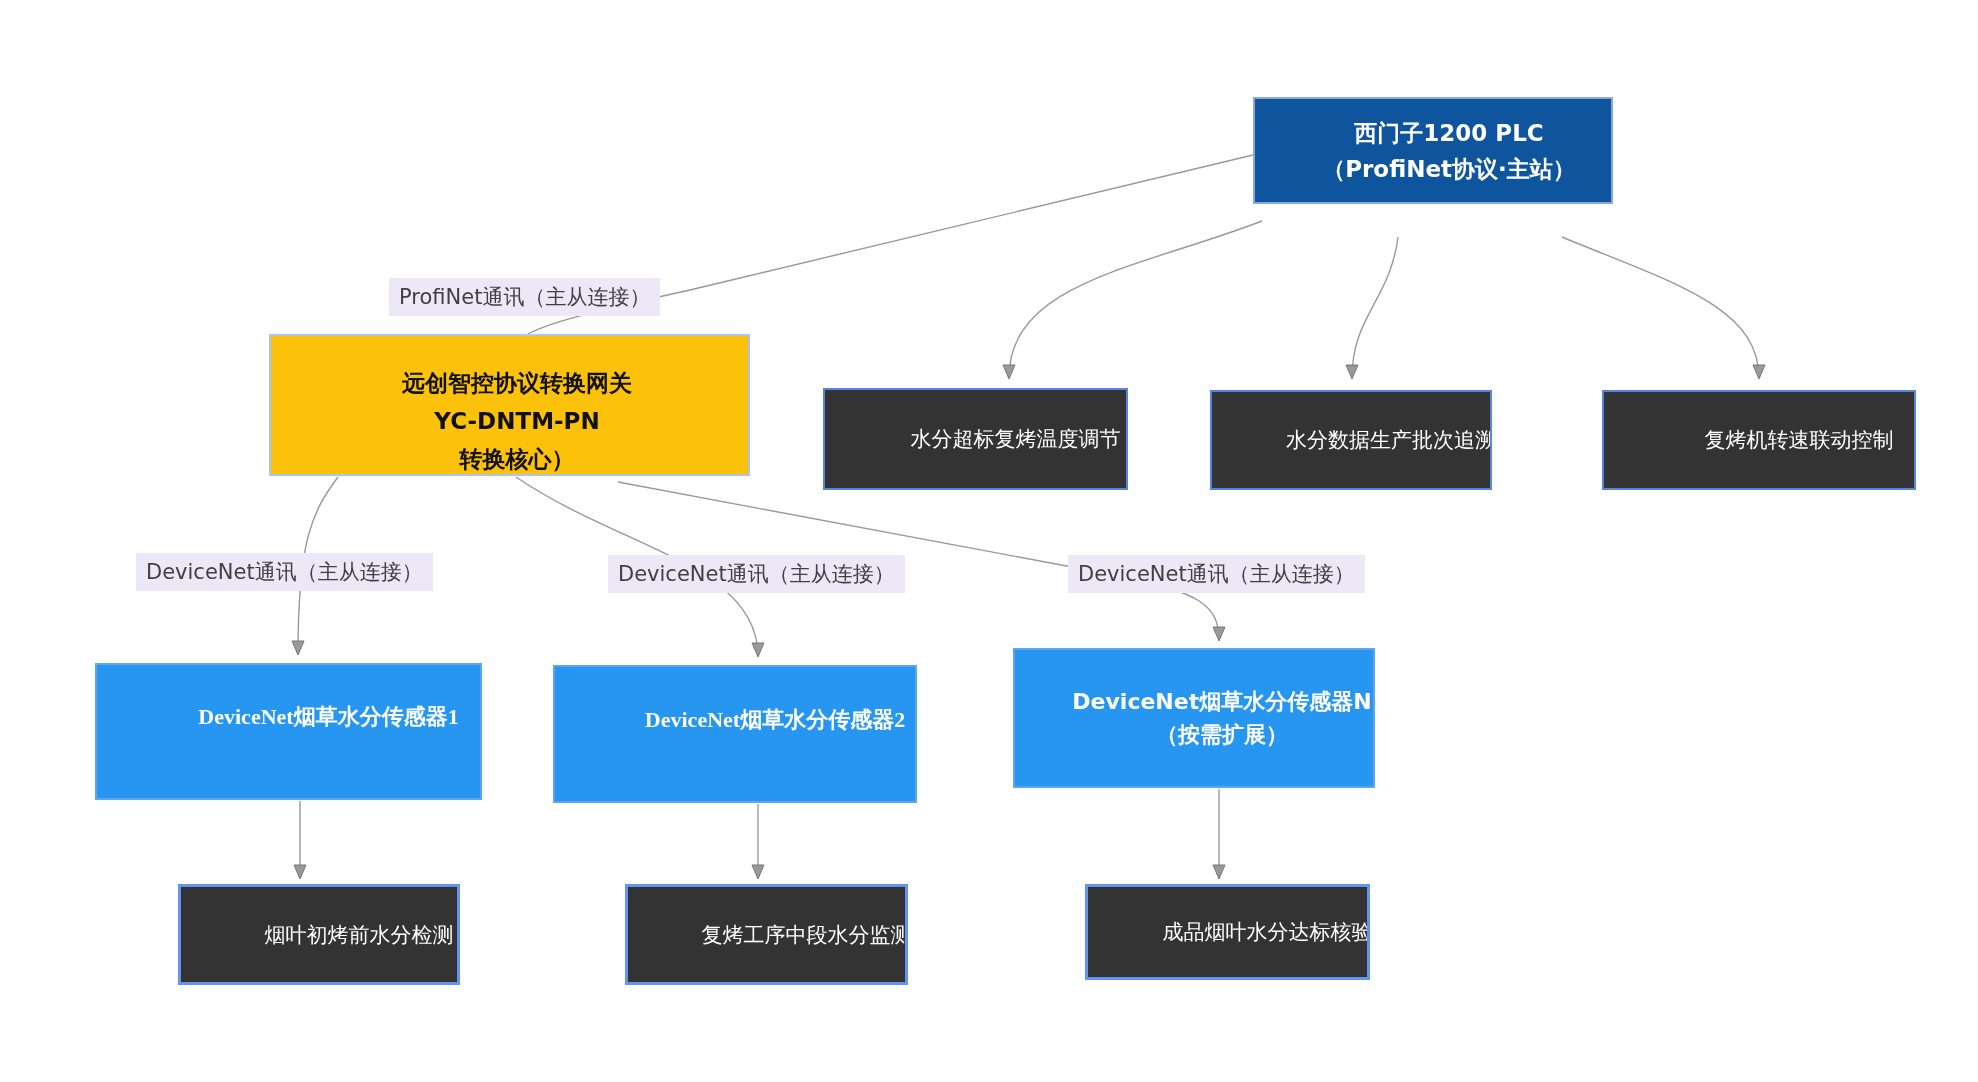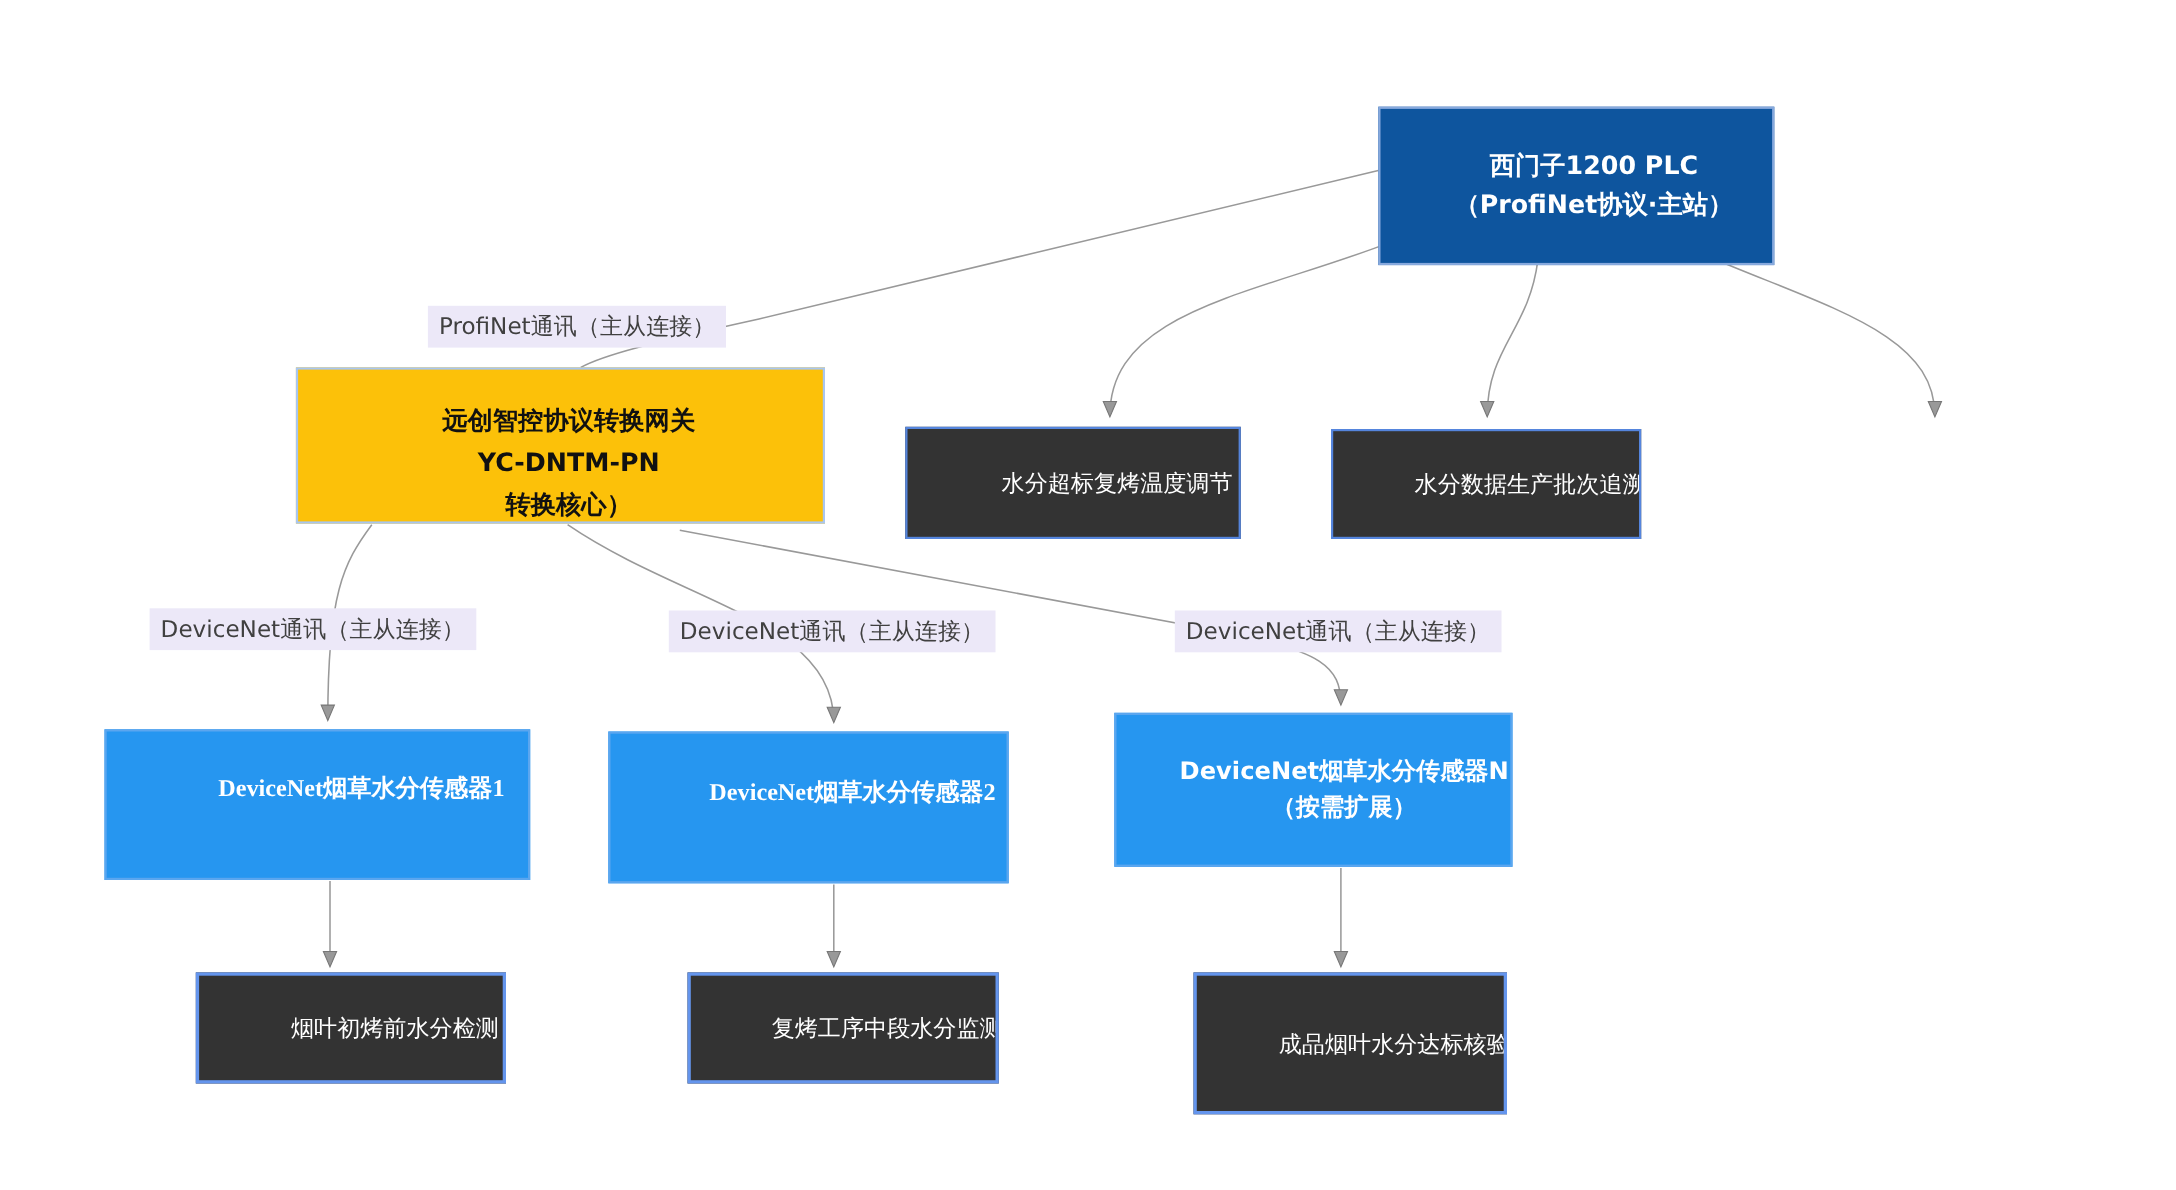--- a/index.html
+++ b/index.html
@@ -58,40 +58,43 @@
       <path marker-end="url(#arrowhead)" d="M 1562 237 C 1670 282 1759 306 1759 378"></path>
       <path marker-end="url(#arrowhead)" d="M 338 477 C 312 512 298 540 298 654"></path>
       <path marker-end="url(#arrowhead)" d="M 516 477 C 620 548 758 565 758 656"></path>
       <path marker-end="url(#arrowhead)" d="M 618 482 L 1120 576 C 1200 592 1219 606 1219 640"></path>
       <path marker-end="url(#arrowhead)" d="M 300 801 L 300 878"></path>
       <path marker-end="url(#arrowhead)" d="M 758 804 L 758 878"></path>
       <path marker-end="url(#arrowhead)" d="M 1219 789 L 1219 878"></path>
     </g>
   </svg>
 
-  <div class="node plc" style="left:1253px;top:97px;width:360px;height:144px;padding-left:32px;">
+  <div class="node plc" style="left:1253px;top:97px;width:360px;height:107px;padding-left:32px;">
     <div class="txt">
       <div>西门子1200 PLC</div>
       <div>（ProfiNet协议·主站）</div>
     </div>
   </div>
 
   <div class="node gateway" style="left:269px;top:334px;width:481px;height:142px;padding-left:15px;">
     <div class="gw-text">
       <div>远创智控协议转换网关</div>
       <div>YC-DNTM-PN</div>
       <div>转换核心）</div>
     </div>
   </div>
 
   <div class="node dark" style="left:823px;top:388px;width:305px;height:102px;">
     <span class="txt">水分超标复烤温度调节</span>
   </div>
   <div class="node dark" style="left:1210px;top:390px;width:282px;height:100px;">
     <span class="txt">水分数据生产批次追溯</span>
+  </div>
+  <div class="node dark" style="left:1602px;top:390px;width:314px;height:100px;">
+    <span class="txt">复烤机转速联动控制</span>
   </div>
 
   <div class="node sensor lift" style="left:95px;top:663px;width:387px;height:137px;">
     <span class="txt">DeviceNet烟草水分传感器1</span>
   </div>
   <div class="node sensor lift" style="left:553px;top:665px;width:364px;height:138px;">
     <span class="txt">DeviceNet烟草水分传感器2</span>
   </div>
   <div class="node sensor" style="left:1013px;top:648px;width:362px;height:140px;">
     <div class="two">
@@ -99,21 +102,21 @@
       <div>（按需扩展）</div>
     </div>
   </div>
 
   <div class="node dark use" style="left:133px;top:884px;width:282px;height:101px;">
     <span class="txt">烟叶初烤前水分检测</span>
   </div>
   <div class="node dark use" style="left:580px;top:884px;width:283px;height:101px;">
     <span class="txt">复烤工序中段水分监测</span>
   </div>
-  <div class="node dark use" style="left:1040px;top:884px;width:285px;height:129px;">
+  <div class="node dark use" style="left:1040px;top:884px;width:285px;height:96px;">
     <span class="txt">成品烟叶水分达标核验</span>
   </div>
 
   <div class="edge-label" style="left:389px;top:278px;">ProfiNet通讯（主从连接）</div>
   <div class="edge-label" style="left:136px;top:553px;">DeviceNet通讯（主从连接）</div>
   <div class="edge-label" style="left:608px;top:555px;">DeviceNet通讯（主从连接）</div>
   <div class="edge-label" style="left:1068px;top:555px;">DeviceNet通讯（主从连接）</div>
 
 </div>
 

